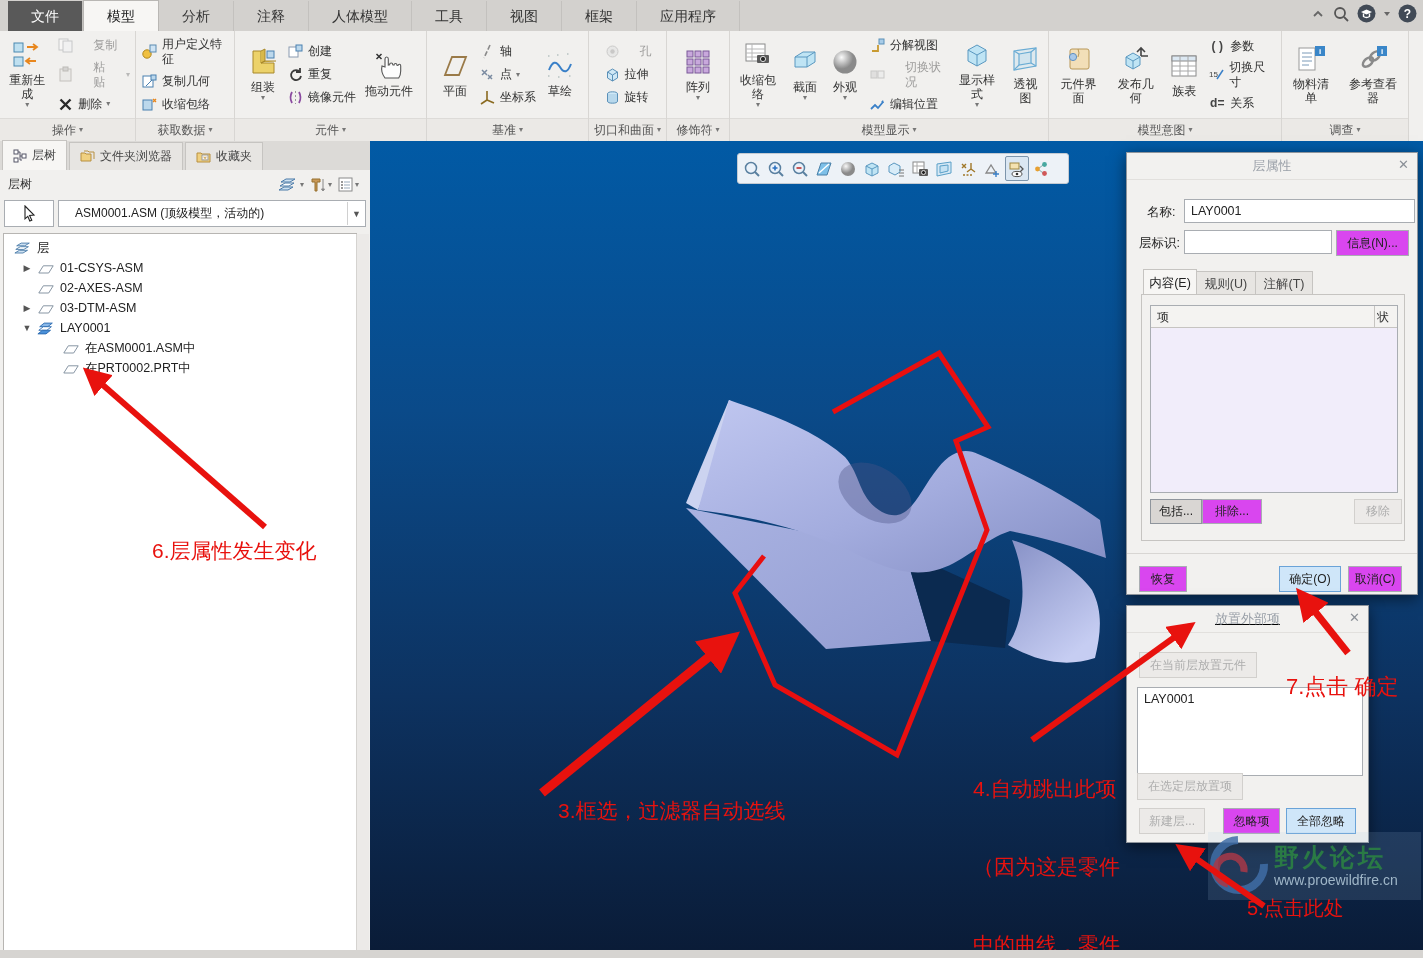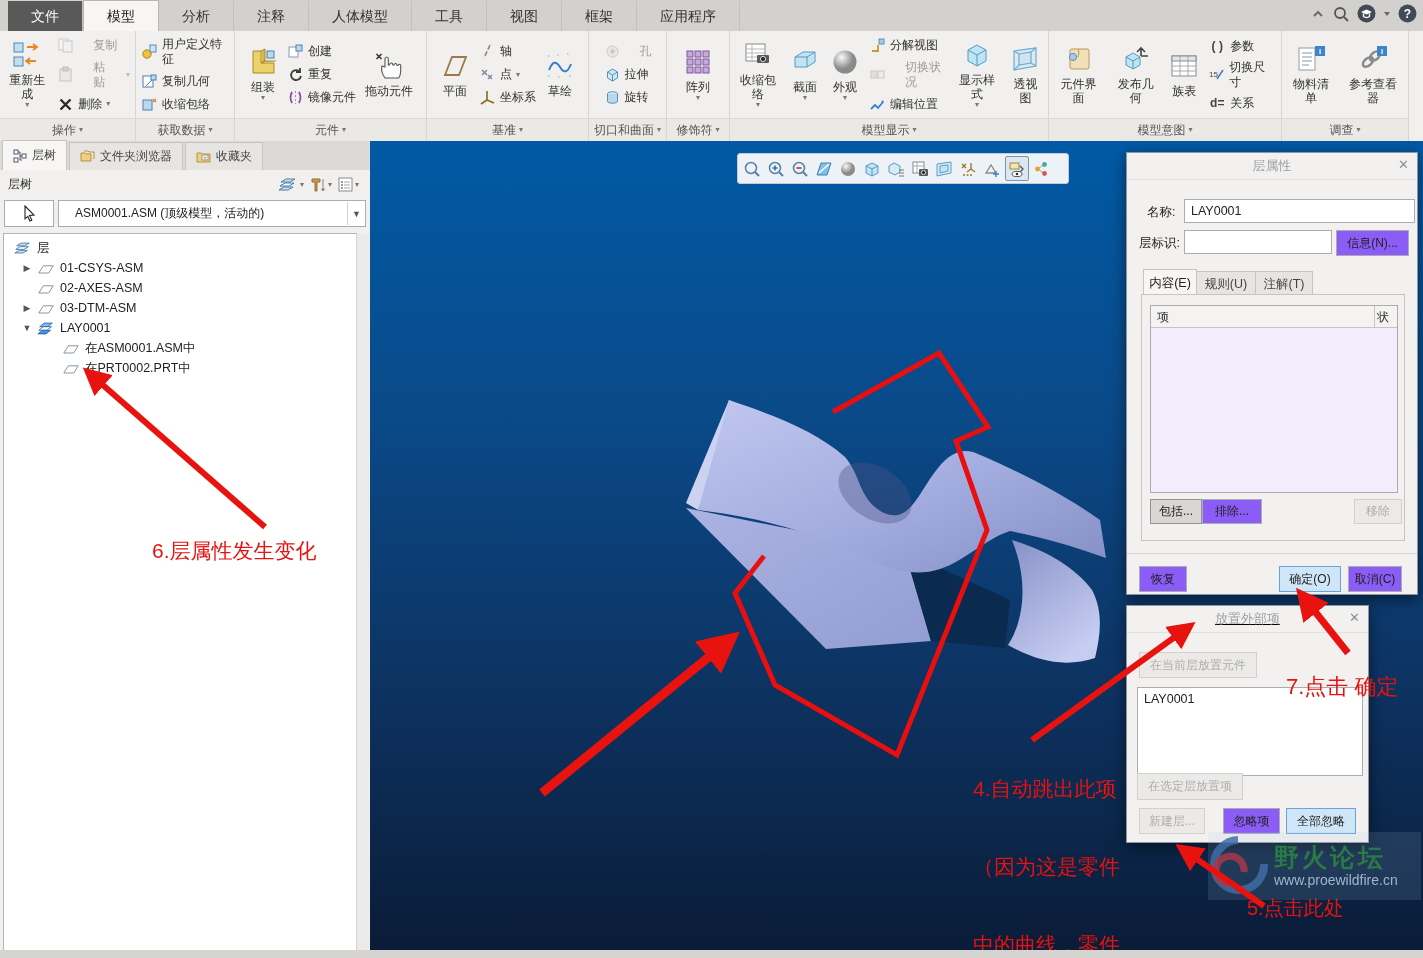--- a/index.html
+++ b/index.html
@@ -68,21 +68,21 @@
 
   
   .dialog{position:absolute;background:#f2f1ef;border:1px solid #8f959c;
     box-shadow:0 4px 14px rgba(0,0,0,.5);}
   .dtitle{height:26px;display:flex;align-items:center;justify-content:center;font-size:13px;color:#9aa0a8;
     position:relative;border-bottom:1px solid #e2e0dd;}
   .dclose{position:absolute;right:8px;top:4px;font-size:13px;color:#8a8f96;font-weight:bold;}
   .dlabel{position:absolute;font-size:12.5px;color:#222;}
   .dinput{position:absolute;background:#fff;border:1px solid #a9adb2;font-size:12.5px;color:#222;
     display:flex;align-items:center;padding-left:6px;}
-  .dbtn{position:absolute;background:#8b5cf6;border:1px solid #a9adb2;font-size:12px;color:#222;
+  .dbtn{position:absolute;background:#d946ef;border:1px solid #a9adb2;font-size:12px;color:#222;
     display:flex;align-items:center;justify-content:center;}
   .dbtn.blue{background:#cfe6f9;border-color:#6aa3d8;}
   .dbtn.pressed{background:#d9d6d3;border-color:#8f959c;}
   .dbtn.dis{background:#eceae8;border-color:#d2d0cd;color:#adadad;}
   .dtab{position:absolute;height:24px;display:flex;align-items:center;justify-content:center;
     font-size:12.5px;color:#444;border:1px solid #c6c4c1;background:#e7e5e2;}
   .dtab.active{background:#f7f6f4;border-bottom-color:#f7f6f4;height:26px;color:#222;}
 
   
   #anno{position:absolute;left:0;top:0;width:1423px;height:958px;pointer-events:none;z-index:50;}
@@ -881,20 +881,21 @@
       <marker id="ah" viewBox="0 0 10 10" refX="7.5" refY="5" markerWidth="4.6" markerHeight="4.6" orient="auto-start-reverse">
         <path d="M0,0 L10,5 L0,10 Z" fill="#e8120e"></path>
       </marker>
     </defs>
     <line x1="265" y1="527" x2="88" y2="372" stroke="#e8120e" stroke-width="6" marker-end="url(#ah)"></line>
     <line x1="542" y1="793" x2="732" y2="638" stroke="#e8120e" stroke-width="9" marker-end="url(#ah)"></line>
     <line x1="1032" y1="740" x2="1190" y2="626" stroke="#e8120e" stroke-width="6" marker-end="url(#ah)"></line>
     <line x1="1348" y1="653" x2="1301" y2="594" stroke="#e8120e" stroke-width="7" marker-end="url(#ah)"></line>
     <line x1="1264" y1="906" x2="1181" y2="848" stroke="#e8120e" stroke-width="6" marker-end="url(#ah)"></line>
   </svg>
+  <div class="redtext" style="left:558px;top:798px">3.框选，过滤器自动选线</div>
   <div class="redtext" style="left:973px;top:724px">
     <div>4.自动跳出此项</div>
     <div>（因为这是零件</div>
     <div>中的曲线，零件</div>
     
   </div>
   <div class="redtext" style="left:1247px;top:895px;font-size:20px">5.点击此处</div>
   <div class="redtext" style="left:152px;top:538px">6.层属性发生变化</div>
   <div class="redtext" style="left:1286px;top:674px;font-size:22px">7.点击 确定</div>
 

